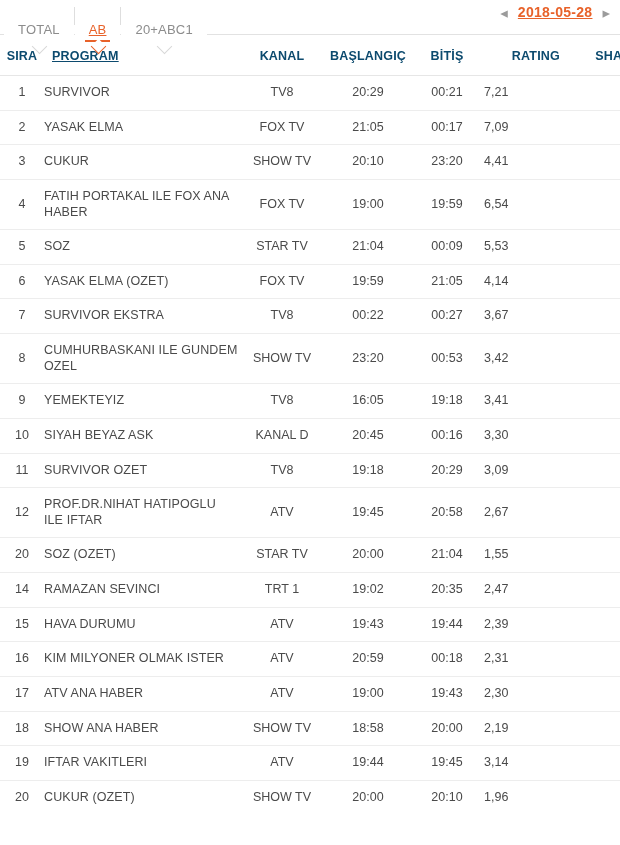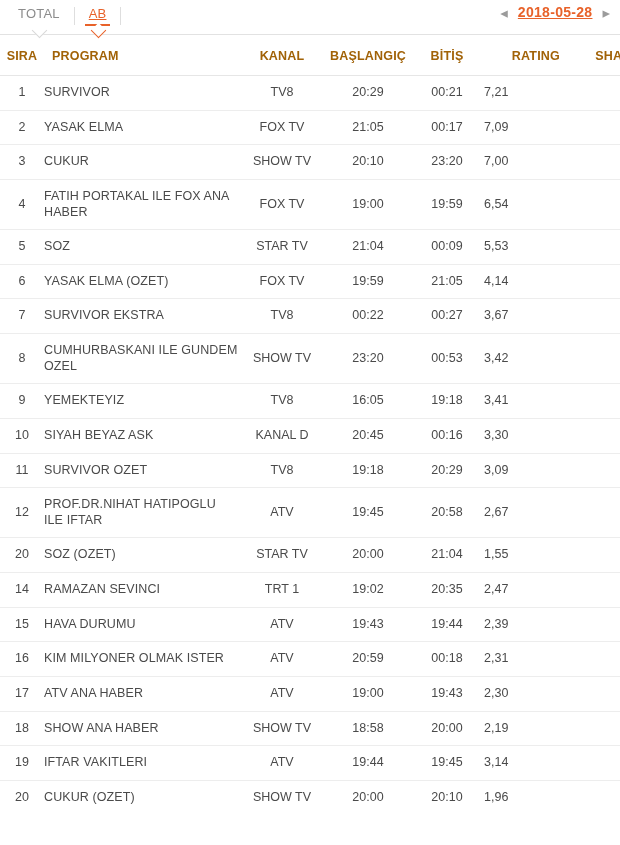--- a/index.html
+++ b/index.html
@@ -25,21 +25,21 @@
   .tabbar {
     position: relative;
     height: 34px;
     display: flex;
     align-items: flex-start;
     padding-left: 4px;
     border-bottom: 1px solid #e2e2e2;
   }
   .tab {
     position: relative;
-    padding: 6px 14px 8px 14px;
+    padding: 22px 14px 8px 14px;
     font-size: 13px;
     color: #8c8c8c;
     letter-spacing: .2px;
     cursor: pointer;
     background: #fff;
   }
   .tab.active {
     color: #e8622a;
     text-decoration: underline;
   }
@@ -100,30 +100,30 @@
     text-decoration: underline;
   }
 
   
   table.rank {
     width: 100%;
     border-collapse: collapse;
     table-layout: fixed;
   }
   table.rank thead th {
-    color: #a16207;
+    color: #0c4a6e;
     font-size: 12.5px;
     font-weight: bold;
     padding: 14px 0 12px 0;
     letter-spacing: .2px;
     border-bottom: 1px solid #e6e6e6;
     white-space: nowrap;
   }
   th.c-sira   { width: 44px;  text-align: center; }
-  th.c-prog   { width: 186px; text-align: left; padding-left: 8px !important; }
+  th.c-prog   { width: 186px; text-align: left; padding-left: 8px !important; text-decoration: underline; }
   th.c-kanal  { width: 88px;  text-align: center; }
   th.c-bas    { width: 84px;  text-align: center; }
   th.c-bit    { width: 74px;  text-align: center; }
   th.c-rat    { width: 76px;  text-align: right; padding-right: 12px !important; }
   th.c-shr    { width: 68px;  text-align: right; padding-right: 14px !important; }
 
   table.rank tbody td {
     font-size: 12.5px;
     color: #4a4a4a;
     padding: 9px 0;
@@ -151,20 +151,25 @@
       
       <span class="notch"></span>
     </div>
     <div class="tab-sep"></div>
     <div class="tab active">
       <span>AB</span>
       <span class="underline"></span>
       <span class="notch"></span>
     </div>
     <div class="tab-sep"></div>
+    <div class="tab">
+      <span>20+ABC1</span>
+      
+      <span class="notch"></span>
+    </div>
 
     <div class="datebox">
       <span class="date-arrow">◂</span>
       <span class="date-text">2018-05-28</span>
       <span class="date-arrow">▸</span>
     </div>
   </div>
 
   <table class="rank">
     <thead>
@@ -196,21 +201,21 @@
           <td class="bit">00:17</td>
           <td class="rat">7,09</td>
           <td class="shr">16,32</td>
         </tr>
         <tr>
           <td class="sira">3</td>
           <td class="prog">CUKUR</td>
           <td class="kanal">SHOW TV</td>
           <td class="bas">20:10</td>
           <td class="bit">23:20</td>
-          <td class="rat">7,00</td>
+          <td class="rat">4,41</td>
           <td class="shr">16,18</td>
         </tr>
         <tr>
           <td class="sira">4</td>
           <td class="prog">FATIH PORTAKAL ILE FOX ANA HABER</td>
           <td class="kanal">FOX TV</td>
           <td class="bas">19:00</td>
           <td class="bit">19:59</td>
           <td class="rat">6,54</td>
           <td class="shr">22,24</td>

